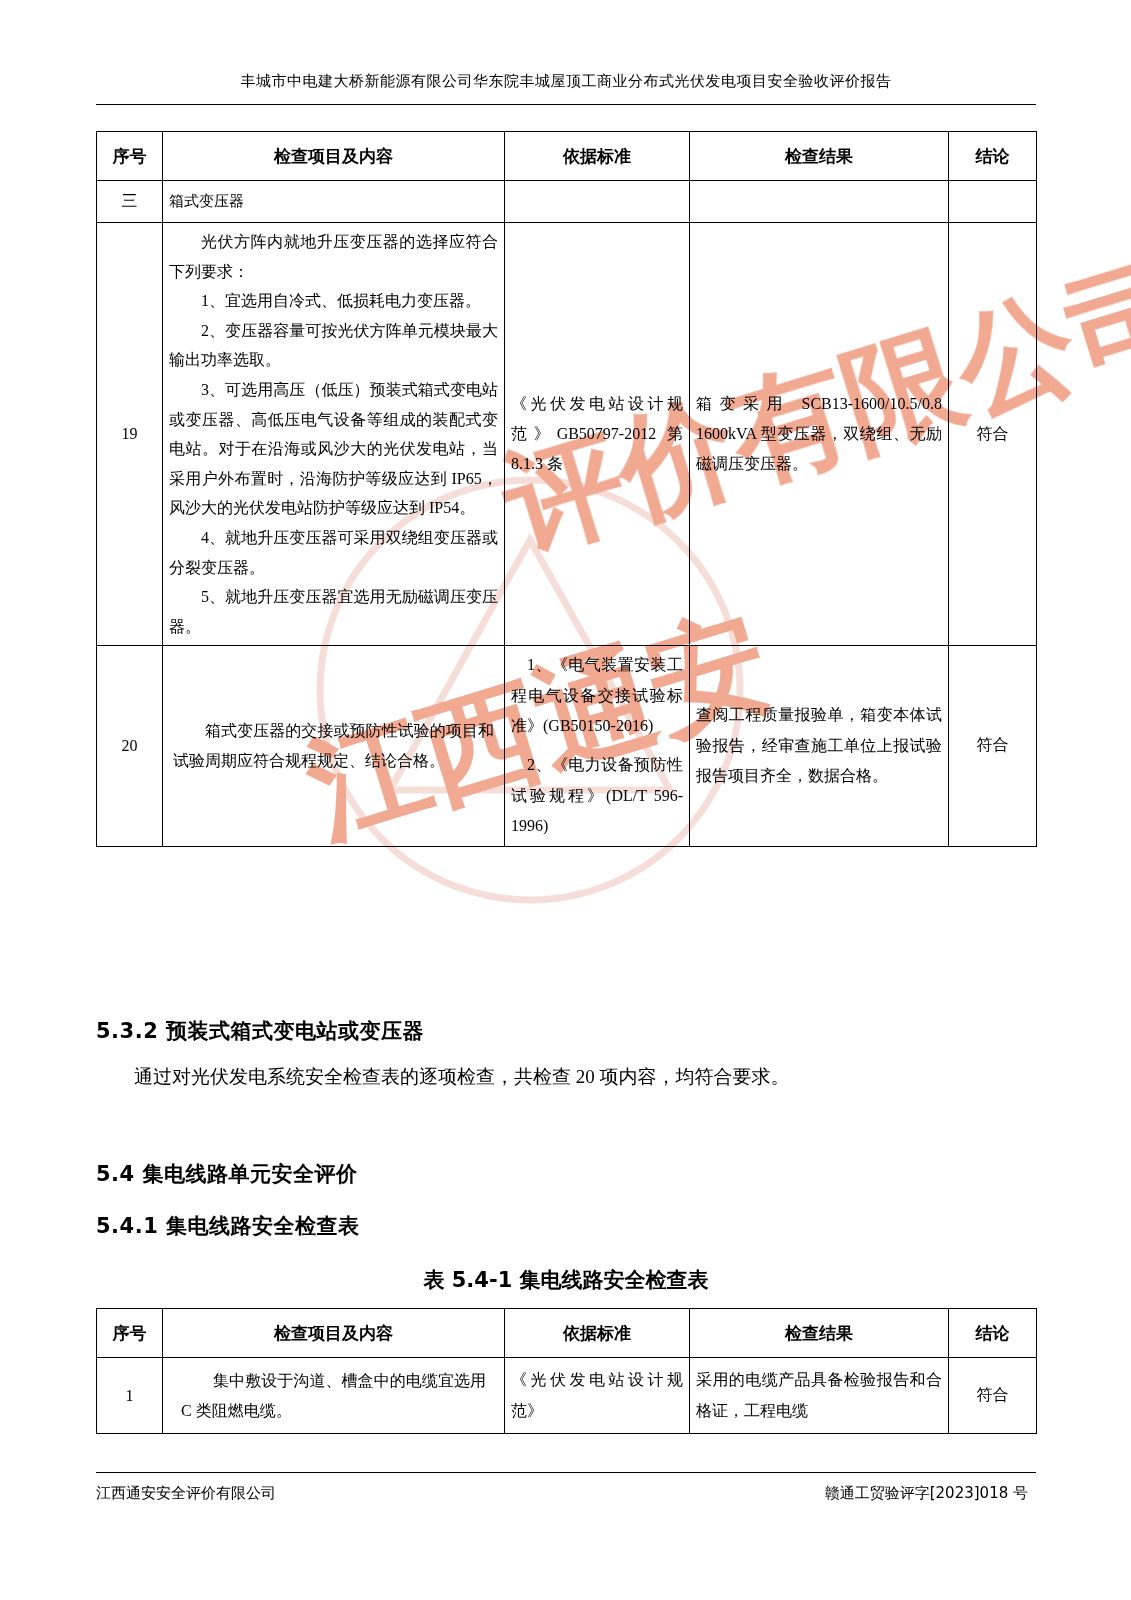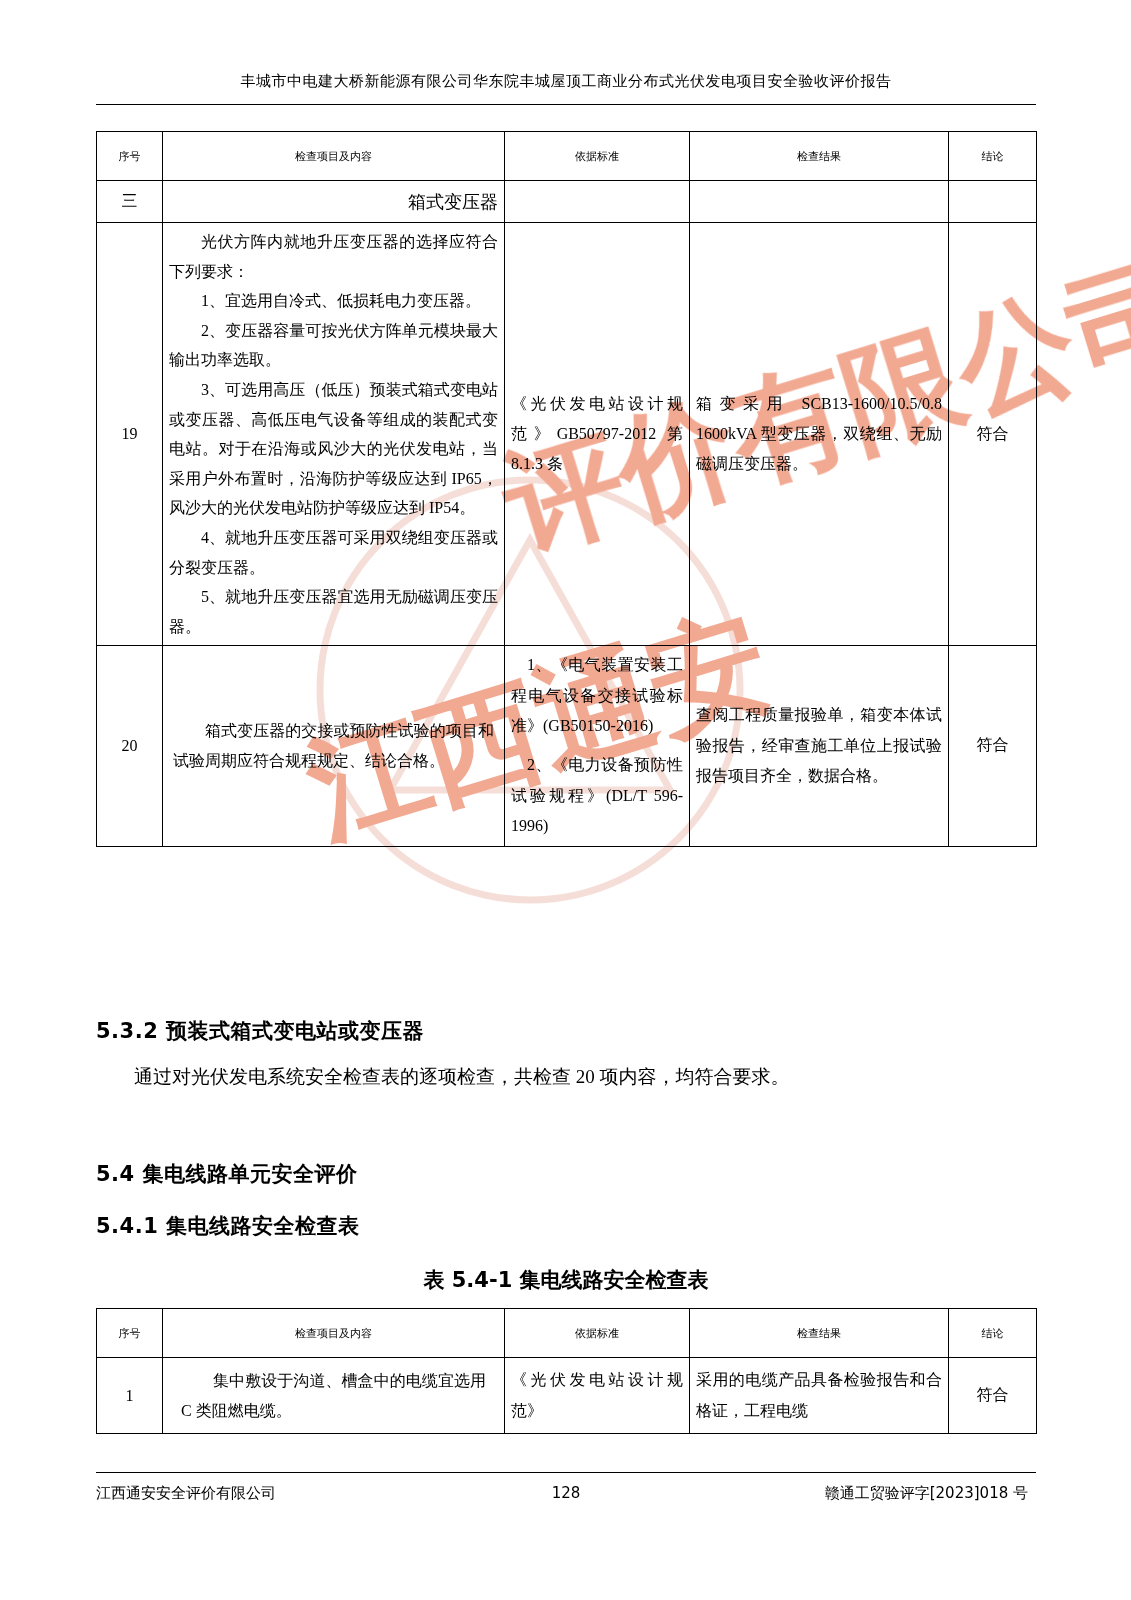--- a/index.html
+++ b/index.html
@@ -72,22 +72,22 @@
   }
   table.chk td, table.chk th {
     border: 1px solid #000;
     vertical-align: middle;
     padding: 4px 6px;
     font-size: 16px;
     background: transparent;
   }
   table.chk th {
     text-align: center;
-    font-weight: normal;
-    font-size: 11px;
+    font-weight: bold;
+    font-size: 17px;
     font-family: "DejaVu Sans", "Liberation Sans", sans-serif;
     height: 40px;
   }
   td.c { text-align: center; }
   td.just {
     text-align: justify;
     text-align-last: left;
     line-height: 1.85;
     font-size: 16px;
   }
@@ -179,21 +179,21 @@
         <th>序号</th>
         <th>检查项目及内容</th>
         <th>依据标准</th>
         <th>检查结果</th>
         <th>结论</th>
       </tr>
     </thead>
     <tbody>
       <tr style="height:42px;">
         <td class="c">三</td>
-        <td style="font-family:Liberation Sans, sans-serif; font-size:18px;text-align:right;">箱式变压器</td>
+        <td style="font-family:Liberation Sans, sans-serif; font-size:15px;">箱式变压器</td>
         <td></td>
         <td></td>
         <td></td>
       </tr>
 
       <tr>
         <td class="c">19</td>
         <td class="just">
           <span class="indent">光伏方阵内就地升压变压器的选择应符合下列要求：</span>
           <span class="indent">1、宜选用自冷式、低损耗电力变压器。</span>
@@ -266,16 +266,15 @@
         <td>
           <div class="cell-res">采用的电缆产品具备检验报告和合格证，工程电缆</div>
         </td>
         <td class="c">符合</td>
       </tr>
     </tbody>
   </table>
 
   <div class="footer-rule"></div>
   <div class="footer footer-left">江西通安安全评价有限公司</div>
-  <div class="footer footer-center">128</div>
   <div class="footer footer-right">赣通工贸验评字[2023]018 号</div>
 
 </div>
 
 </body></html>

